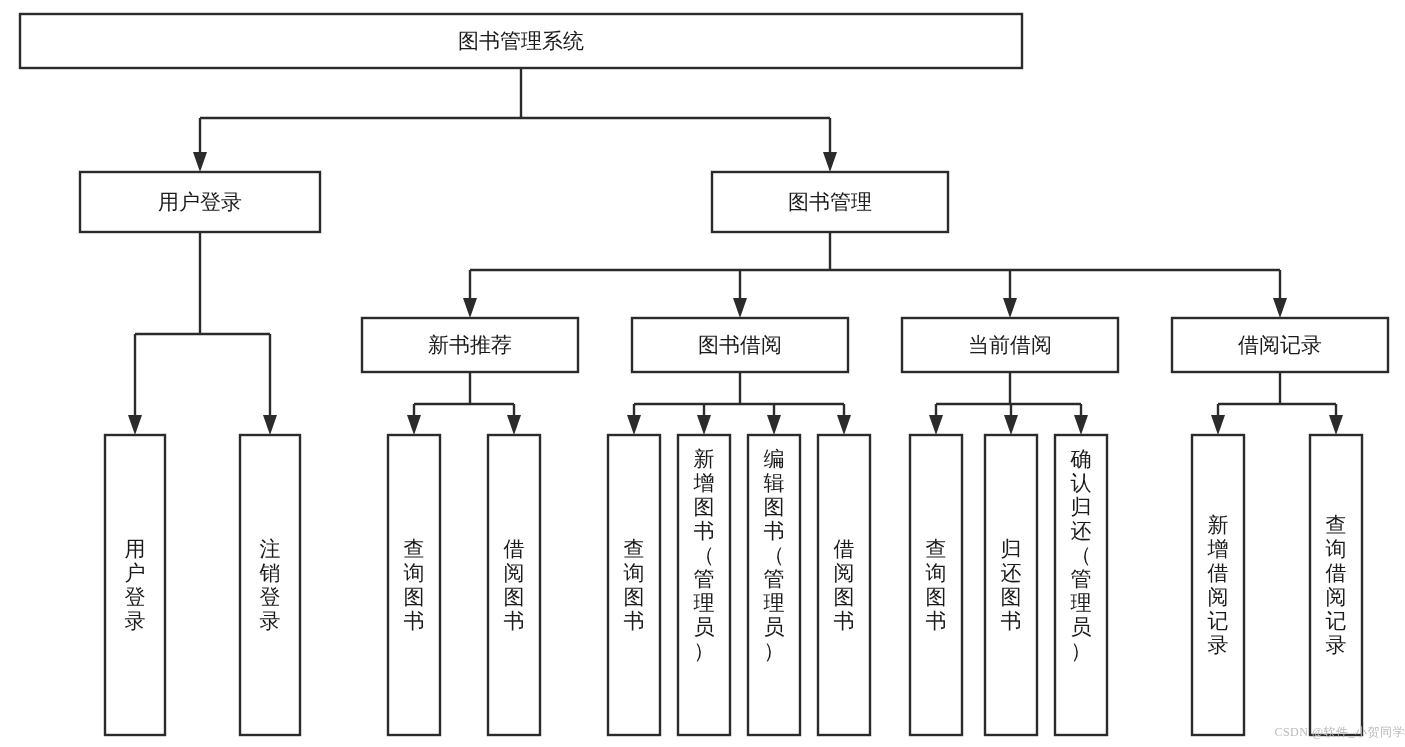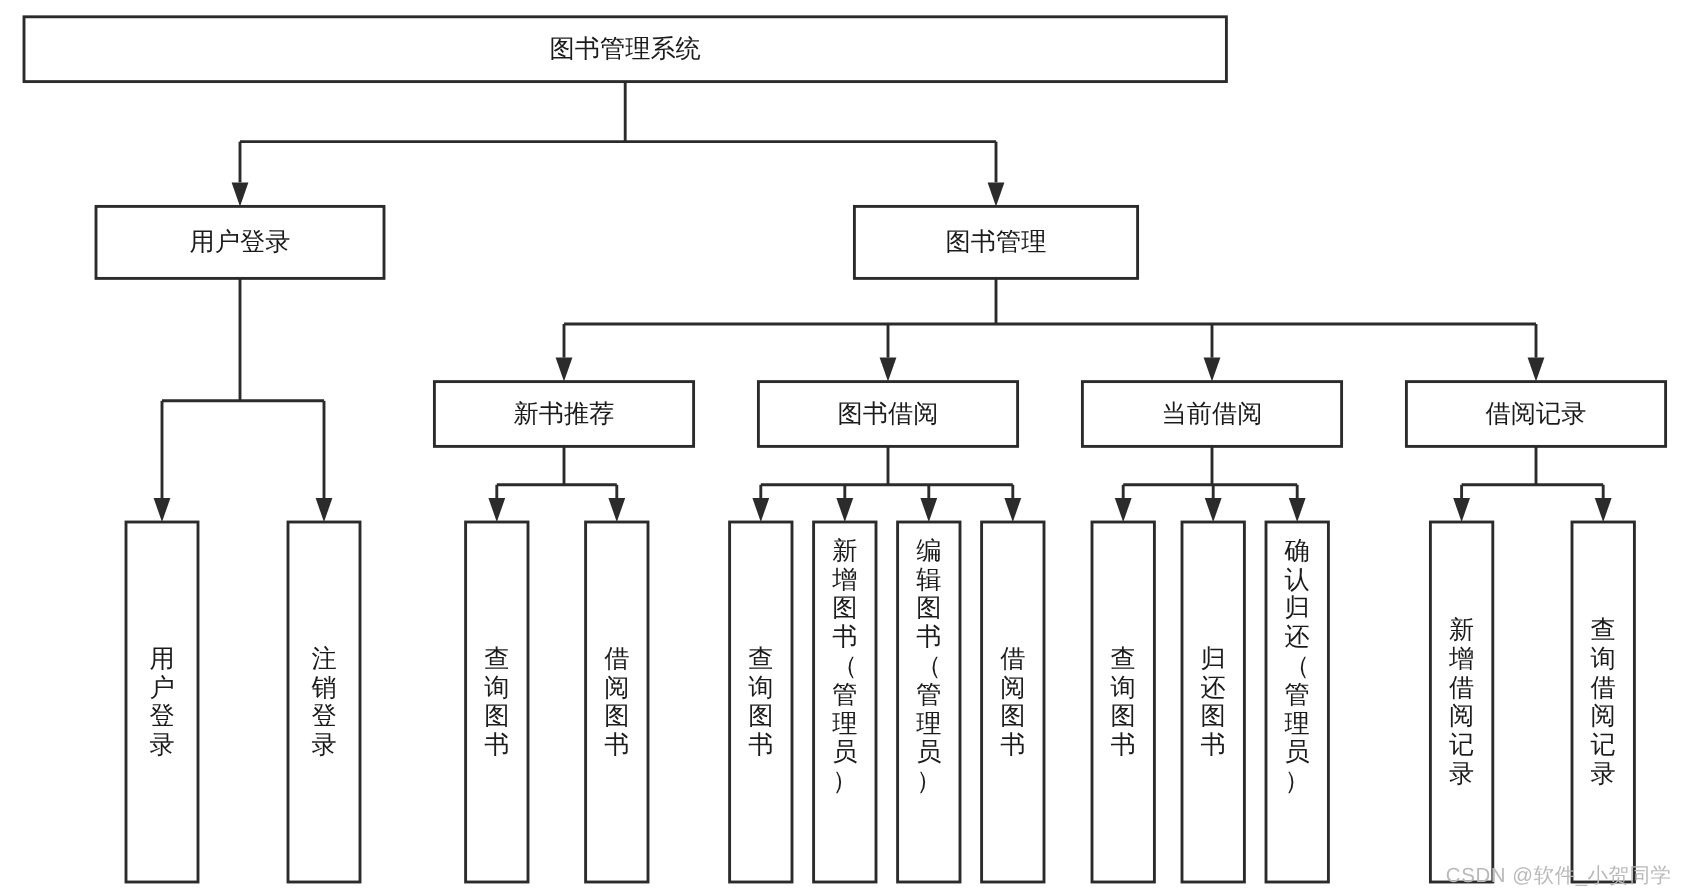--- a/index.html
+++ b/index.html
@@ -50,24 +50,24 @@
     dominant-baseline: middle;
   }
   .node-label-v {
     font-family: "DejaVu Sans", "Liberation Sans", sans-serif;
     font-size: 21px;
     fill: #1b1b1b;
     text-anchor: middle;
   }
   .watermark-text {
     position: absolute;
-    right: 12px;
+    right: 0;
     bottom: 6px;
-    font-family: Liberation Sans, sans-serif;
-    font-size: 17px;
+    font-family: Liberation Serif, serif;
+    font-size: 12px;
     color: #b9b9b9;
     white-space: nowrap;
     letter-spacing: 0.5px;
     pointer-events: none;
   }
 </style>
 </head>
 <body>
 
 <div id="diagram-root">

